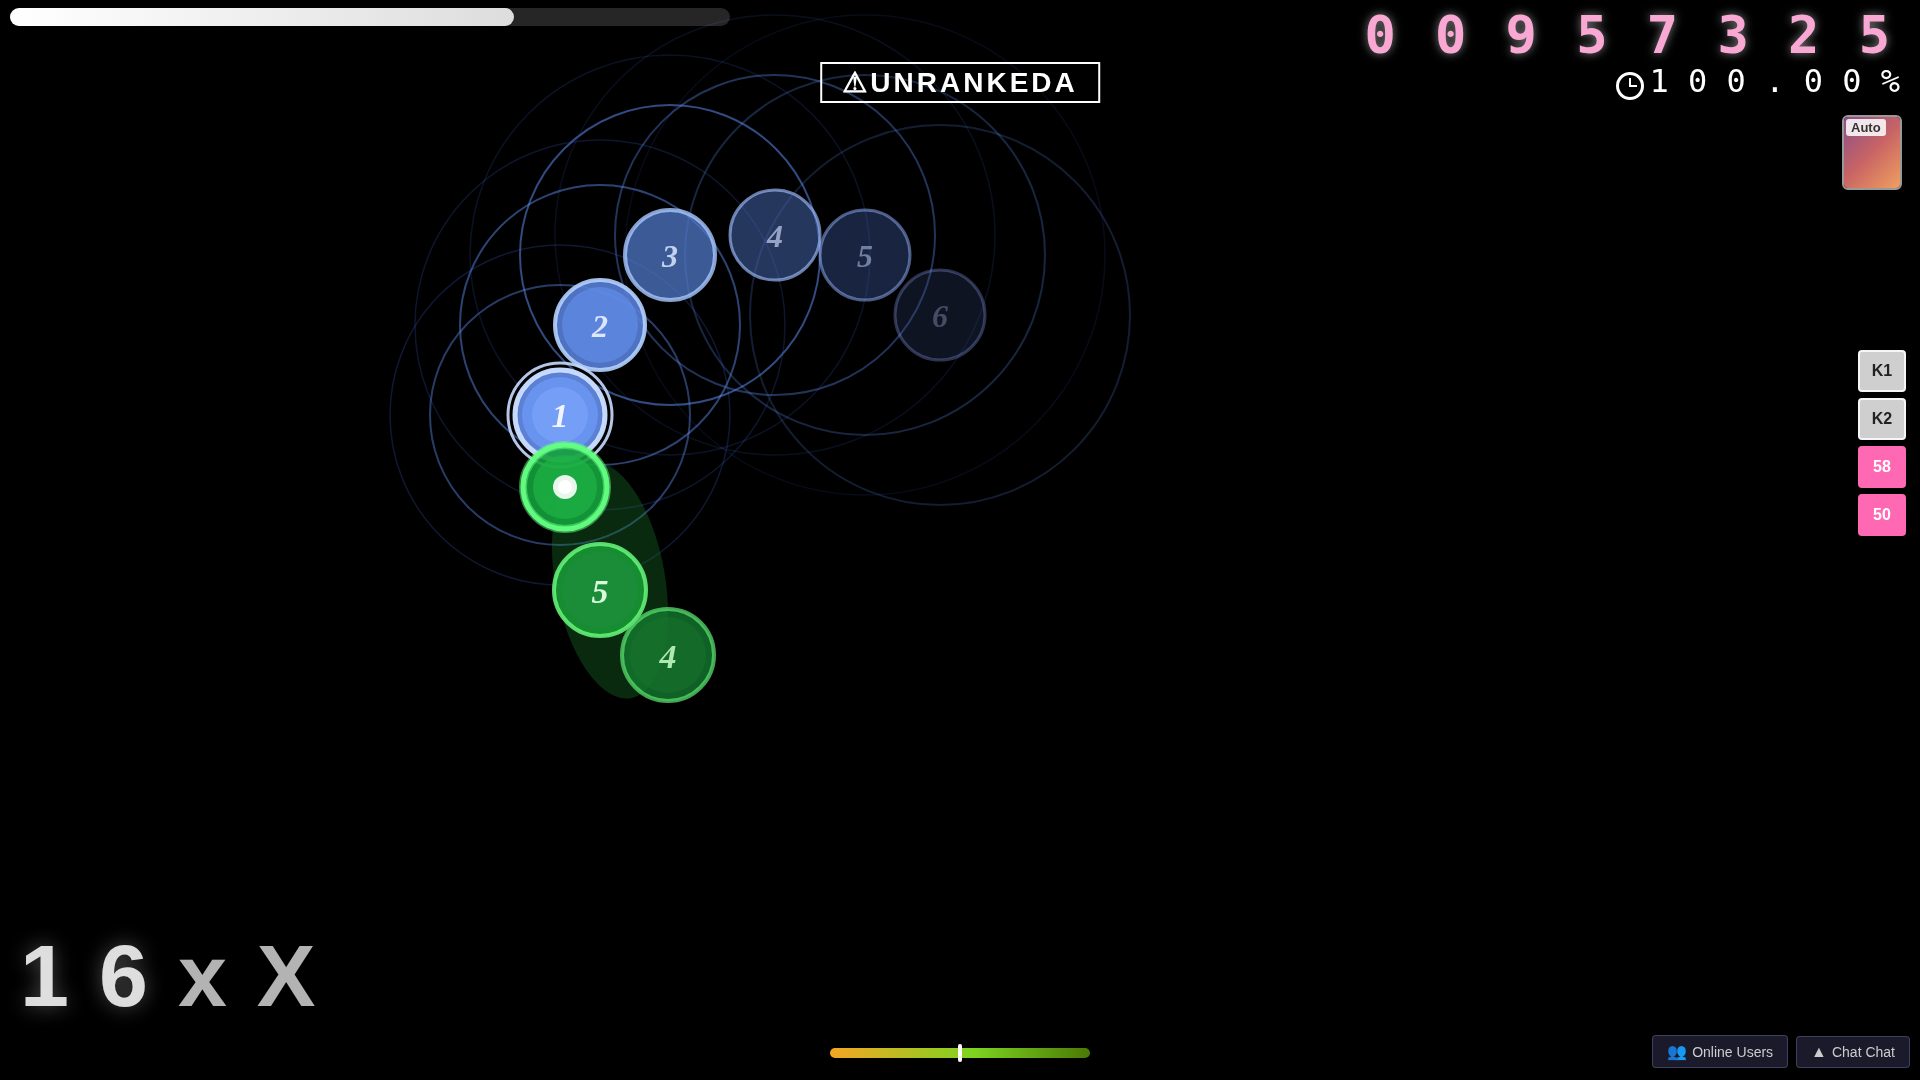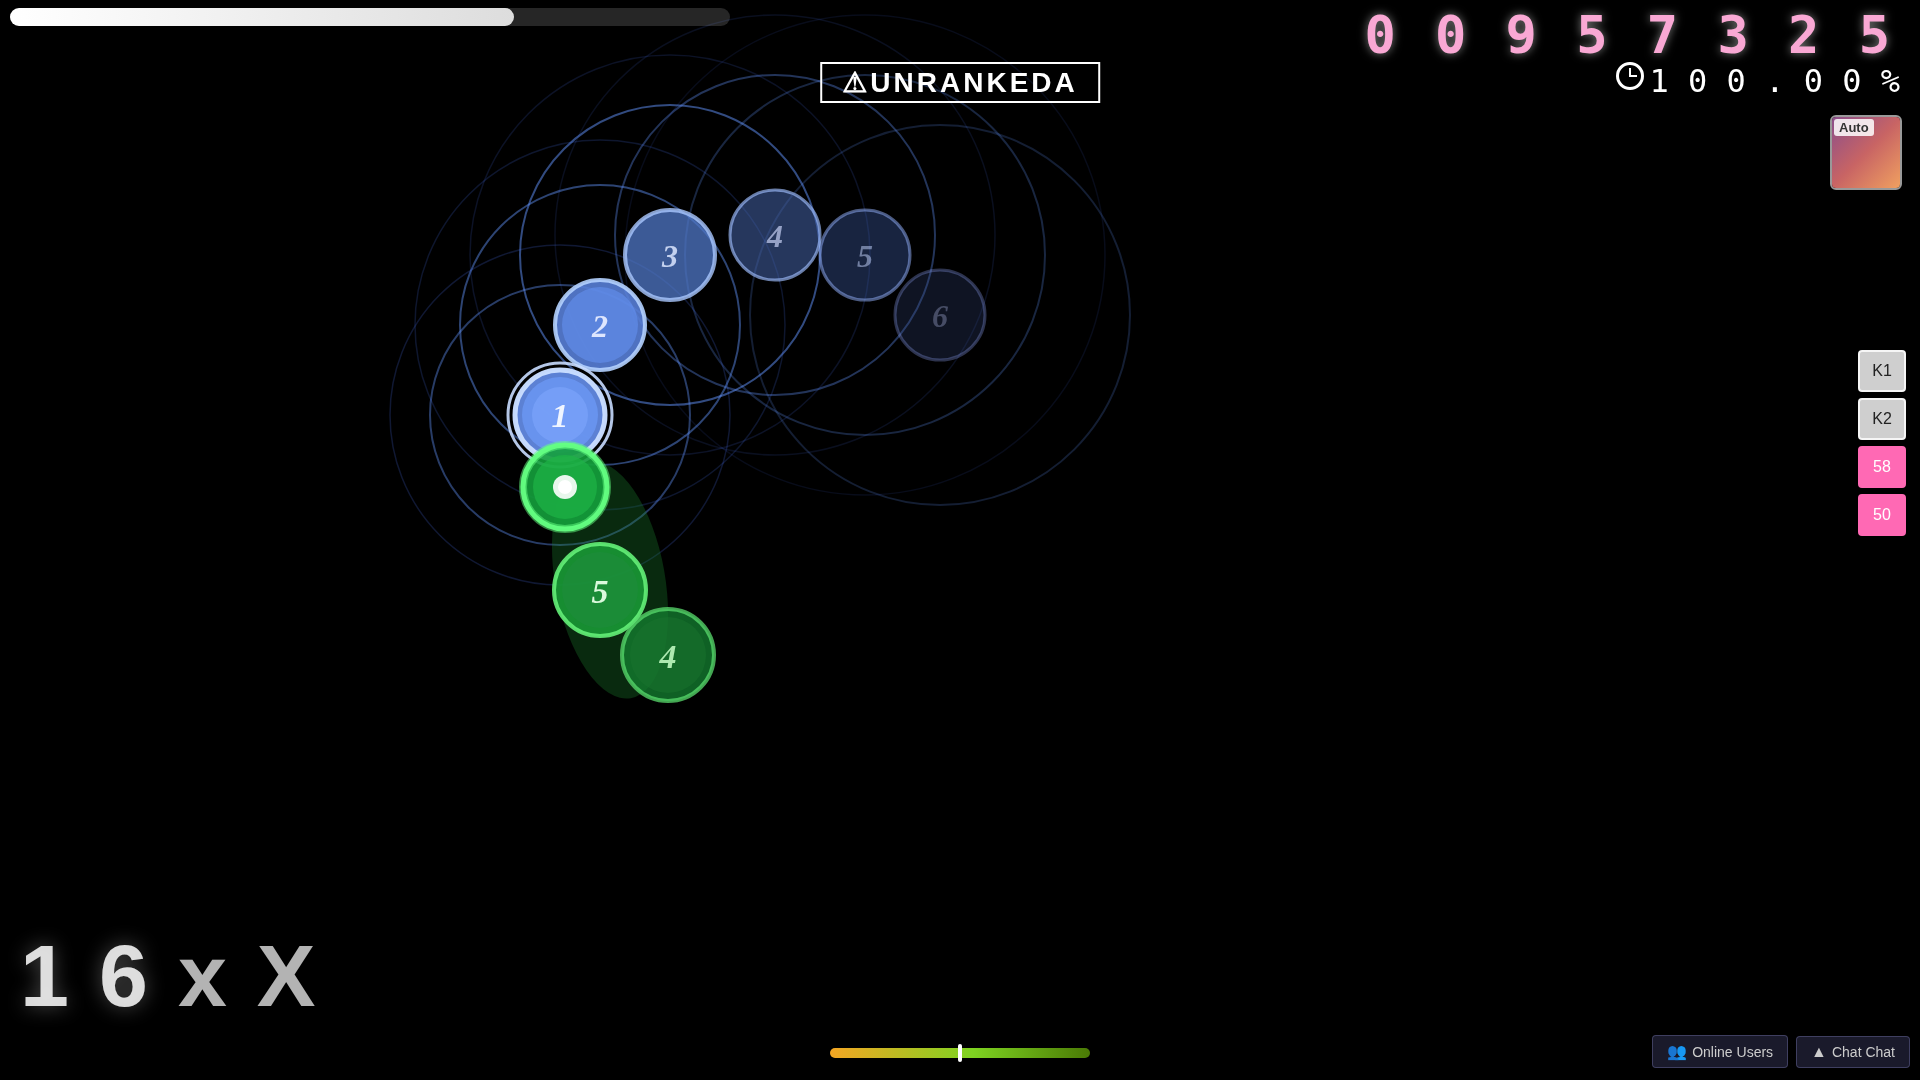--- a/index.html
+++ b/index.html
@@ -45,21 +45,21 @@
     }
 
     #accuracy-display {
       position: absolute;
       top: 62px;
       right: 20px;
       color: #fff;
       font-size: 32px;
       font-family: monospace;
       display: flex;
-      align-items: flex-start;
+      align-items: flex-end;
       gap: 6px;
     }
     #accuracy-display .clock-icon {
       width: 28px;
       height: 28px;
       border: 3px solid #fff;
       border-radius: 50%;
       display: inline-flex;
       align-items: center;
       justify-content: center;
@@ -101,21 +101,21 @@
       border: 2px solid #fff;
       padding: 2px 20px;
       text-transform: uppercase;
     }
 
     
     #auto-avatar {
       position: absolute;
       top: 115px;
       right: 18px;
-      width: 72px;
+      width: 60px;
       height: 75px;
       border-radius: 6px;
       overflow: hidden;
       border: 2px solid rgba(255,255,255,0.6);
     }
     #auto-avatar .auto-label {
       position: absolute;
       top: 2px;
       left: 2px;
       background: rgba(255,255,255,0.85);
@@ -144,21 +144,21 @@
       width: 48px;
       height: 42px;
       background: rgba(230,230,230,0.9);
       border: 2px solid rgba(255,255,255,0.8);
       border-radius: 4px;
       display: flex;
       align-items: center;
       justify-content: center;
       color: #222;
       font-size: 16px;
-      font-weight: normal;
+      font-weight: bold;
     }
     .key-box.active-pink {
       background: #ff69b4;
       color: #fff;
       border-color: #ff69b4;
     }
 
     
     #bottom-stats {
       position: absolute;

